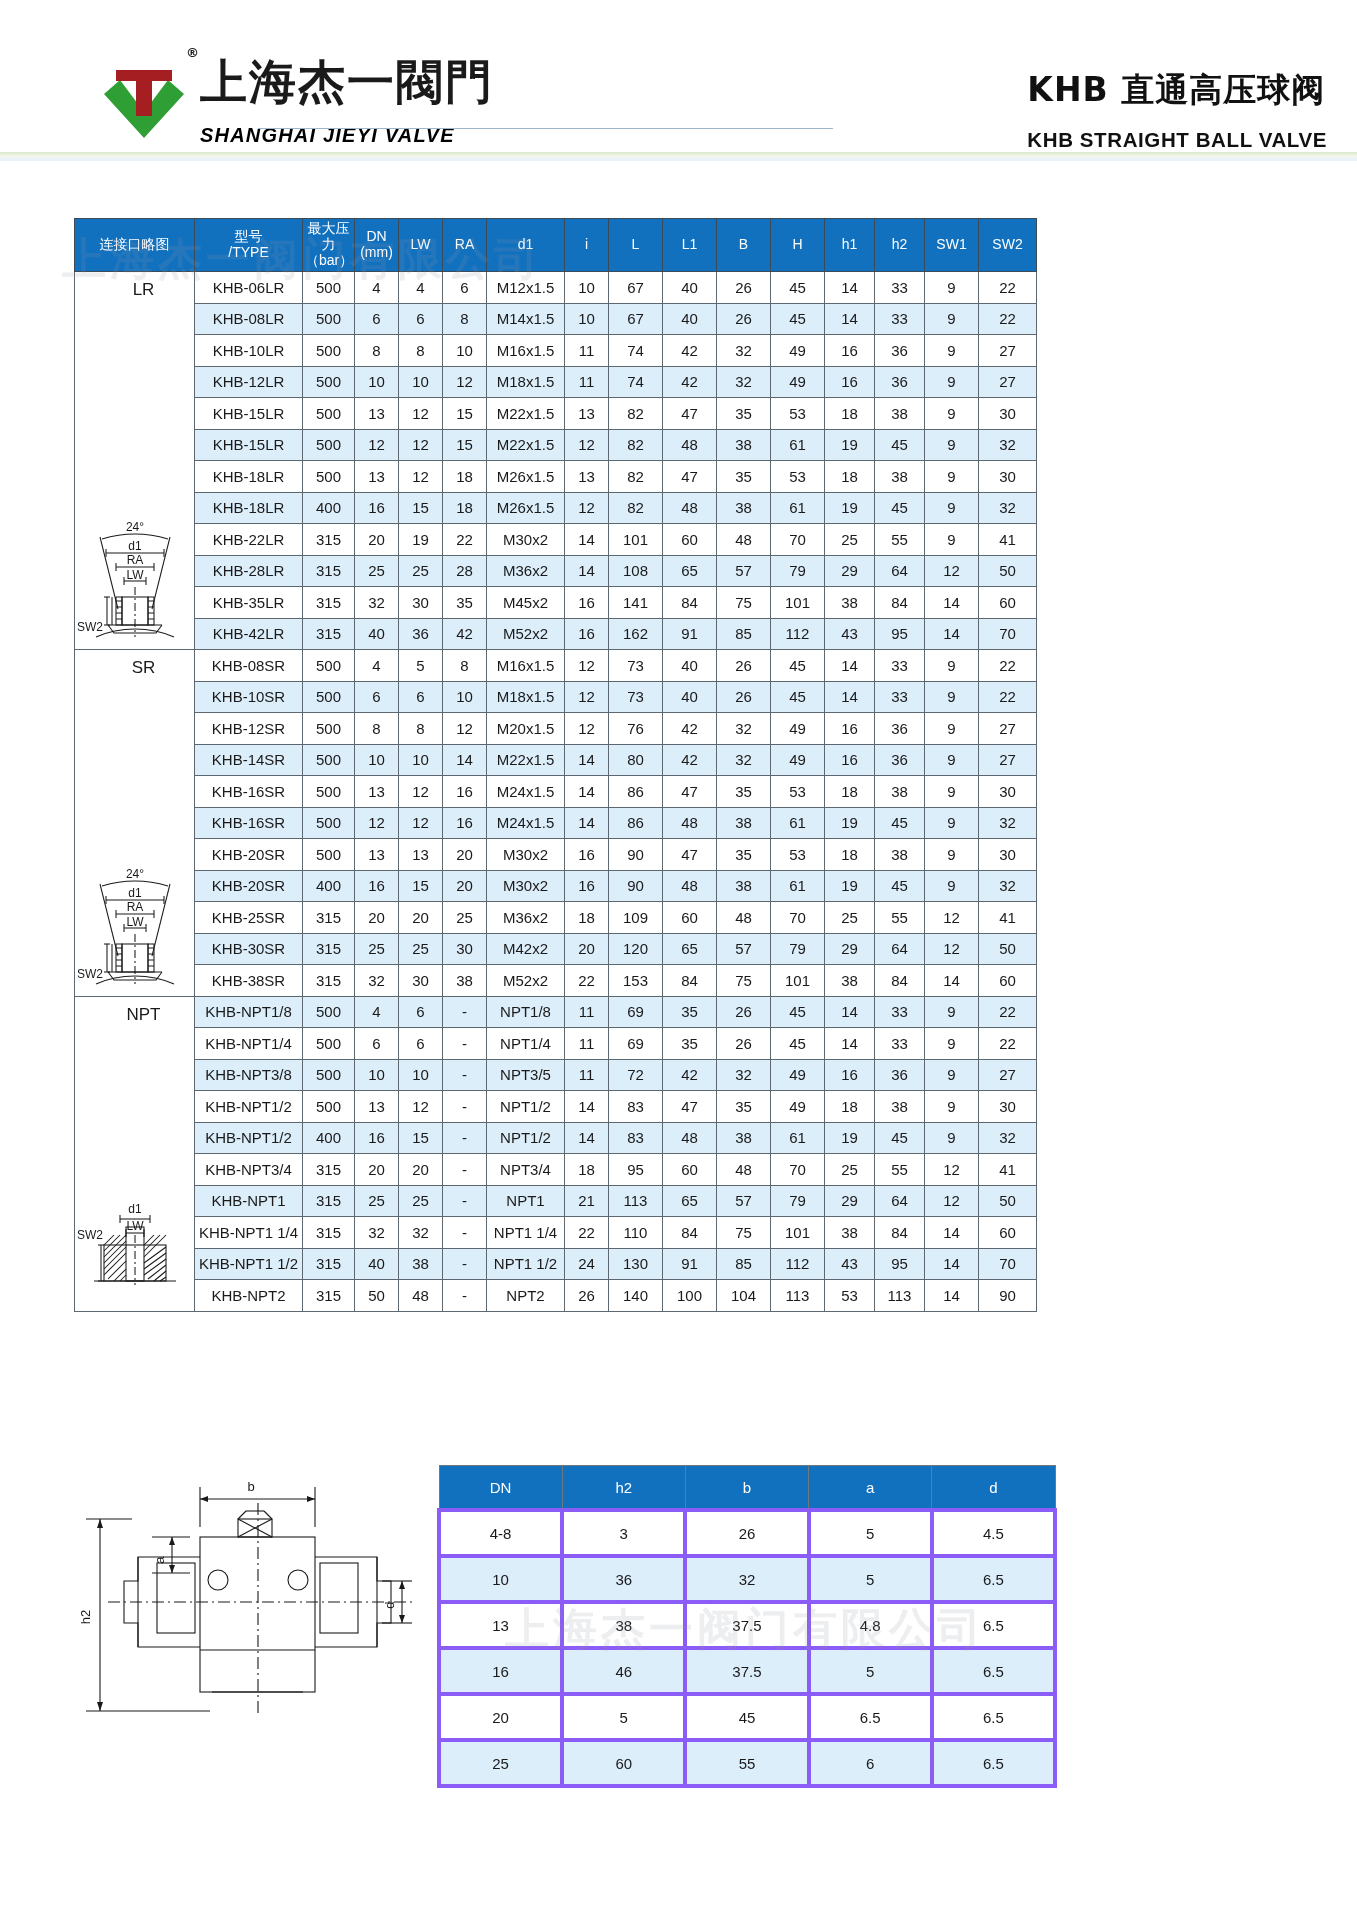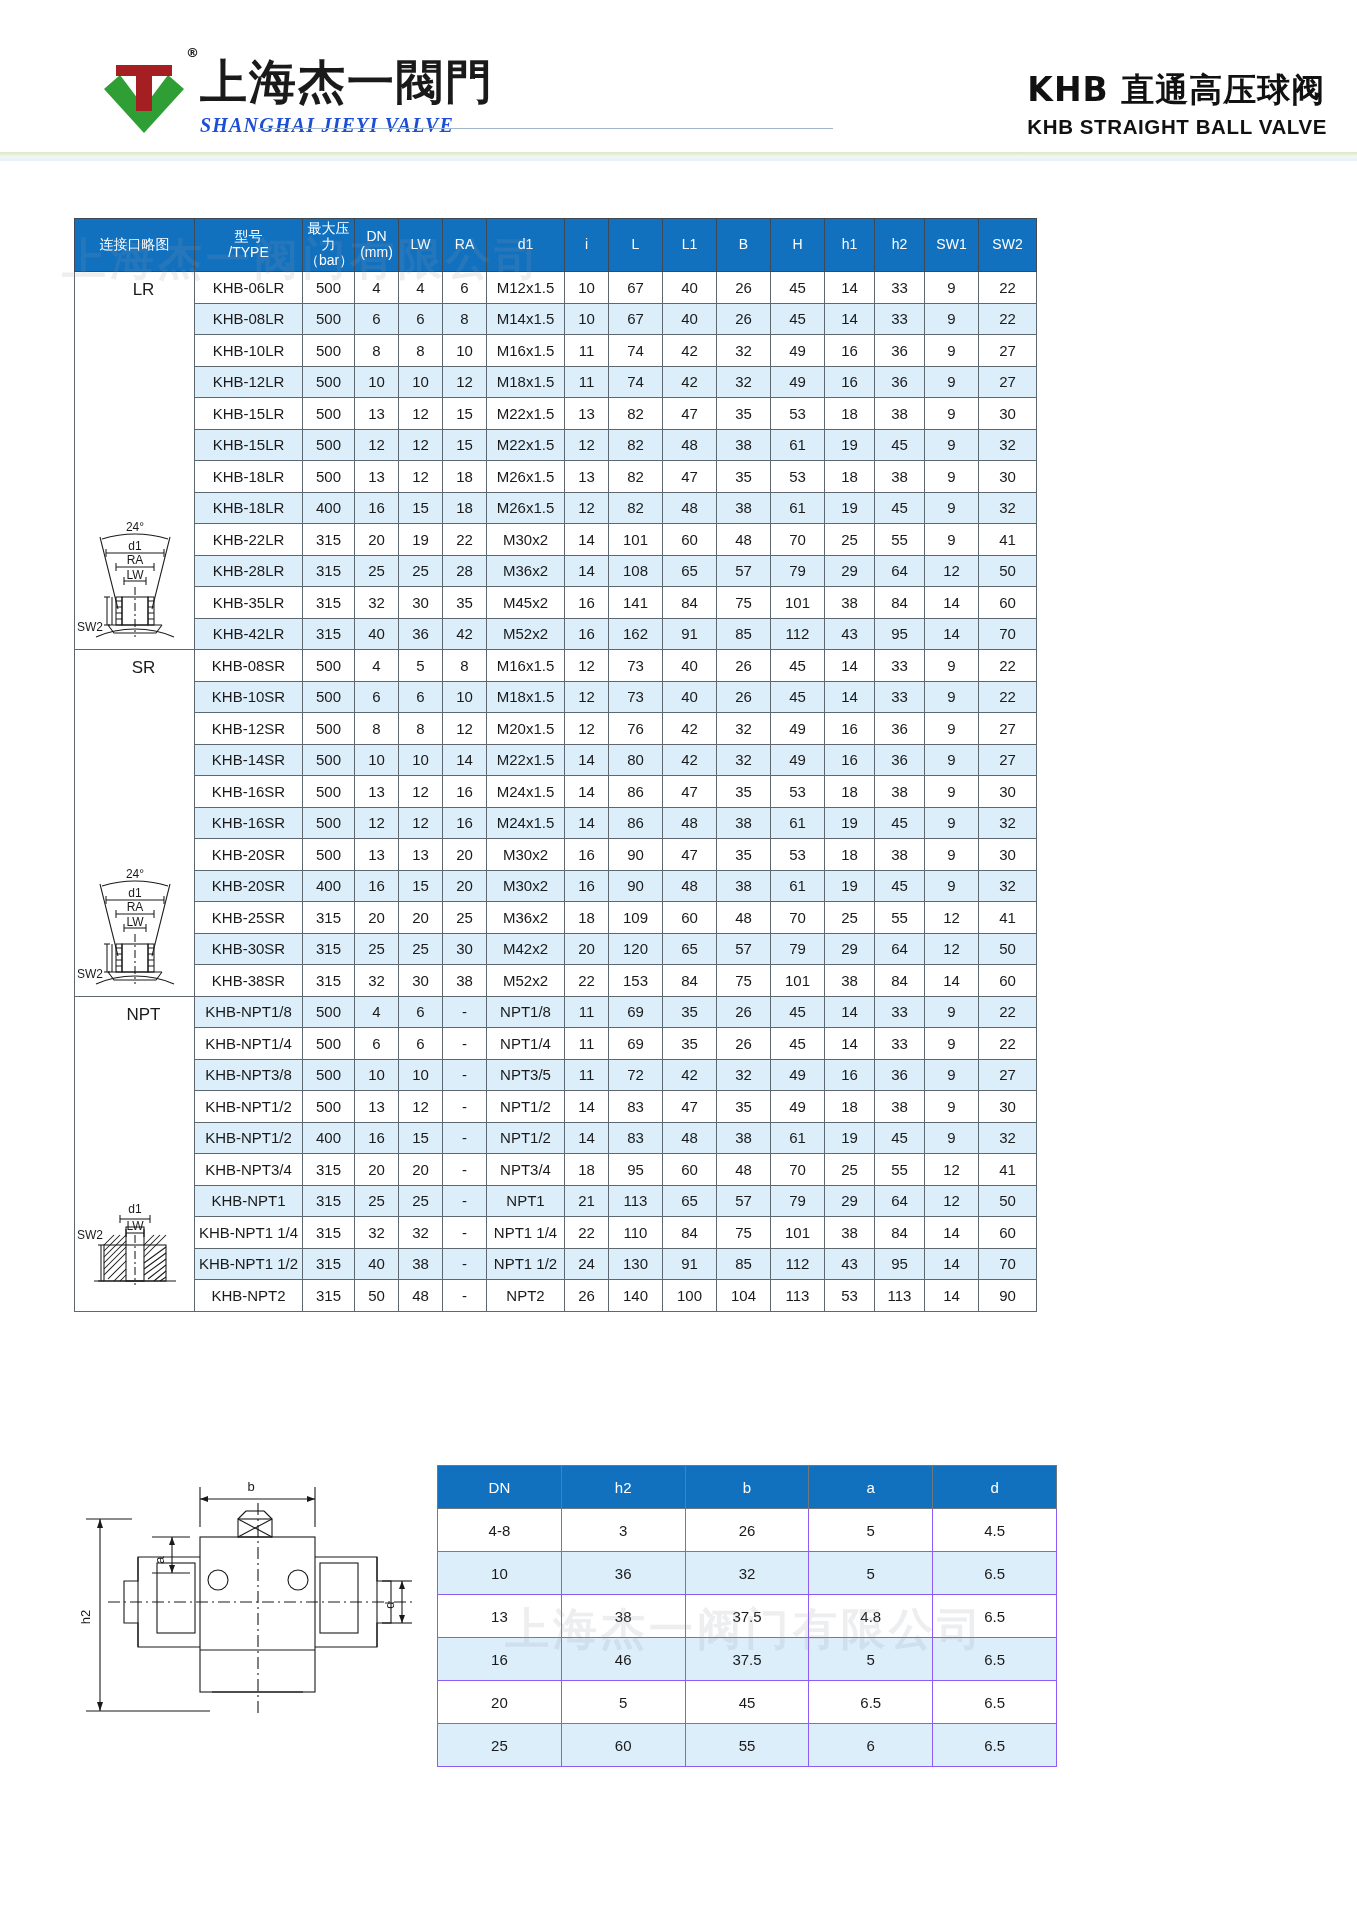--- a/index.html
+++ b/index.html
@@ -28,38 +28,38 @@
   .logo-mark svg{display:block;}
   .logo-text-block{position:relative;}
   .logo-cn{
     font-size:47px;font-weight:bold;letter-spacing:2px;line-height:1;
     color:#1a1a1a;font-family:"DejaVu Sans",sans-serif;white-space:nowrap;
   }
   .logo-reg{
     position:absolute;left:-14px;top:-12px;font-size:13px;color:#222;
   }
   .logo-en{
-    margin-top:9px;
+    margin-top:19px;
     font-size:20px;font-weight:bold;font-style:italic;letter-spacing:1.2px;
-    color:#1d4ed8;font-family:Liberation Serif, serif;white-space:nowrap;
+    color:#000000;font-family:Liberation Sans, sans-serif;white-space:nowrap;
   }
   .logo-rule{
     position:absolute;left:258px;top:128px;width:575px;height:0;
     border-top:1px solid #9fb6cf;
   }
 
   .header-title{
     position:absolute;right:30px;top:72px;
   }
   .title-cn{
     font-size:33px;font-weight:bold;letter-spacing:1px;color:#111;
     font-family:"DejaVu Sans",sans-serif;line-height:1.1;white-space:nowrap;
   }
   .title-en{
-    margin-top:7px;
+    margin-top:20px;
     font-size:20.5px;font-weight:bold;letter-spacing:0.6px;color:#111;
     white-space:nowrap;
   }
 
   .header-bar{
     position:absolute;left:0;top:152px;width:100%;height:9px;
     background:linear-gradient(to bottom,#d9e8c9 0%, #eef4e7 40%, #ffffff 100%);
   }
   .header-bar-2{
     position:absolute;left:0;top:158px;width:100%;height:3px;
@@ -130,21 +130,21 @@
     position:absolute;left:437px;top:0;width:620px;
   }
   table.bottom{
     border-collapse:collapse;width:620px;table-layout:fixed;font-size:15px;
   }
   table.bottom th{
     background:#1171bf;color:#fff;font-weight:normal;font-size:15px;
     height:40px;border:1px solid #6d7880;
   }
   table.bottom td{
-    border:1px solid #8b5cf6;text-align:center;height:40px;
+    border:4px solid #8b5cf6;text-align:center;height:40px;
     background:#ffffff;font-size:15px;color:#1a1a1a;margin-top:48px;
   }
   table.bottom tr.alt td{background:#ddeefb;}
 
   
   .wm{
     position:absolute;
     font-family:"DejaVu Sans",sans-serif;
     font-weight:bold;
     color:rgba(140,150,160,0.16);

